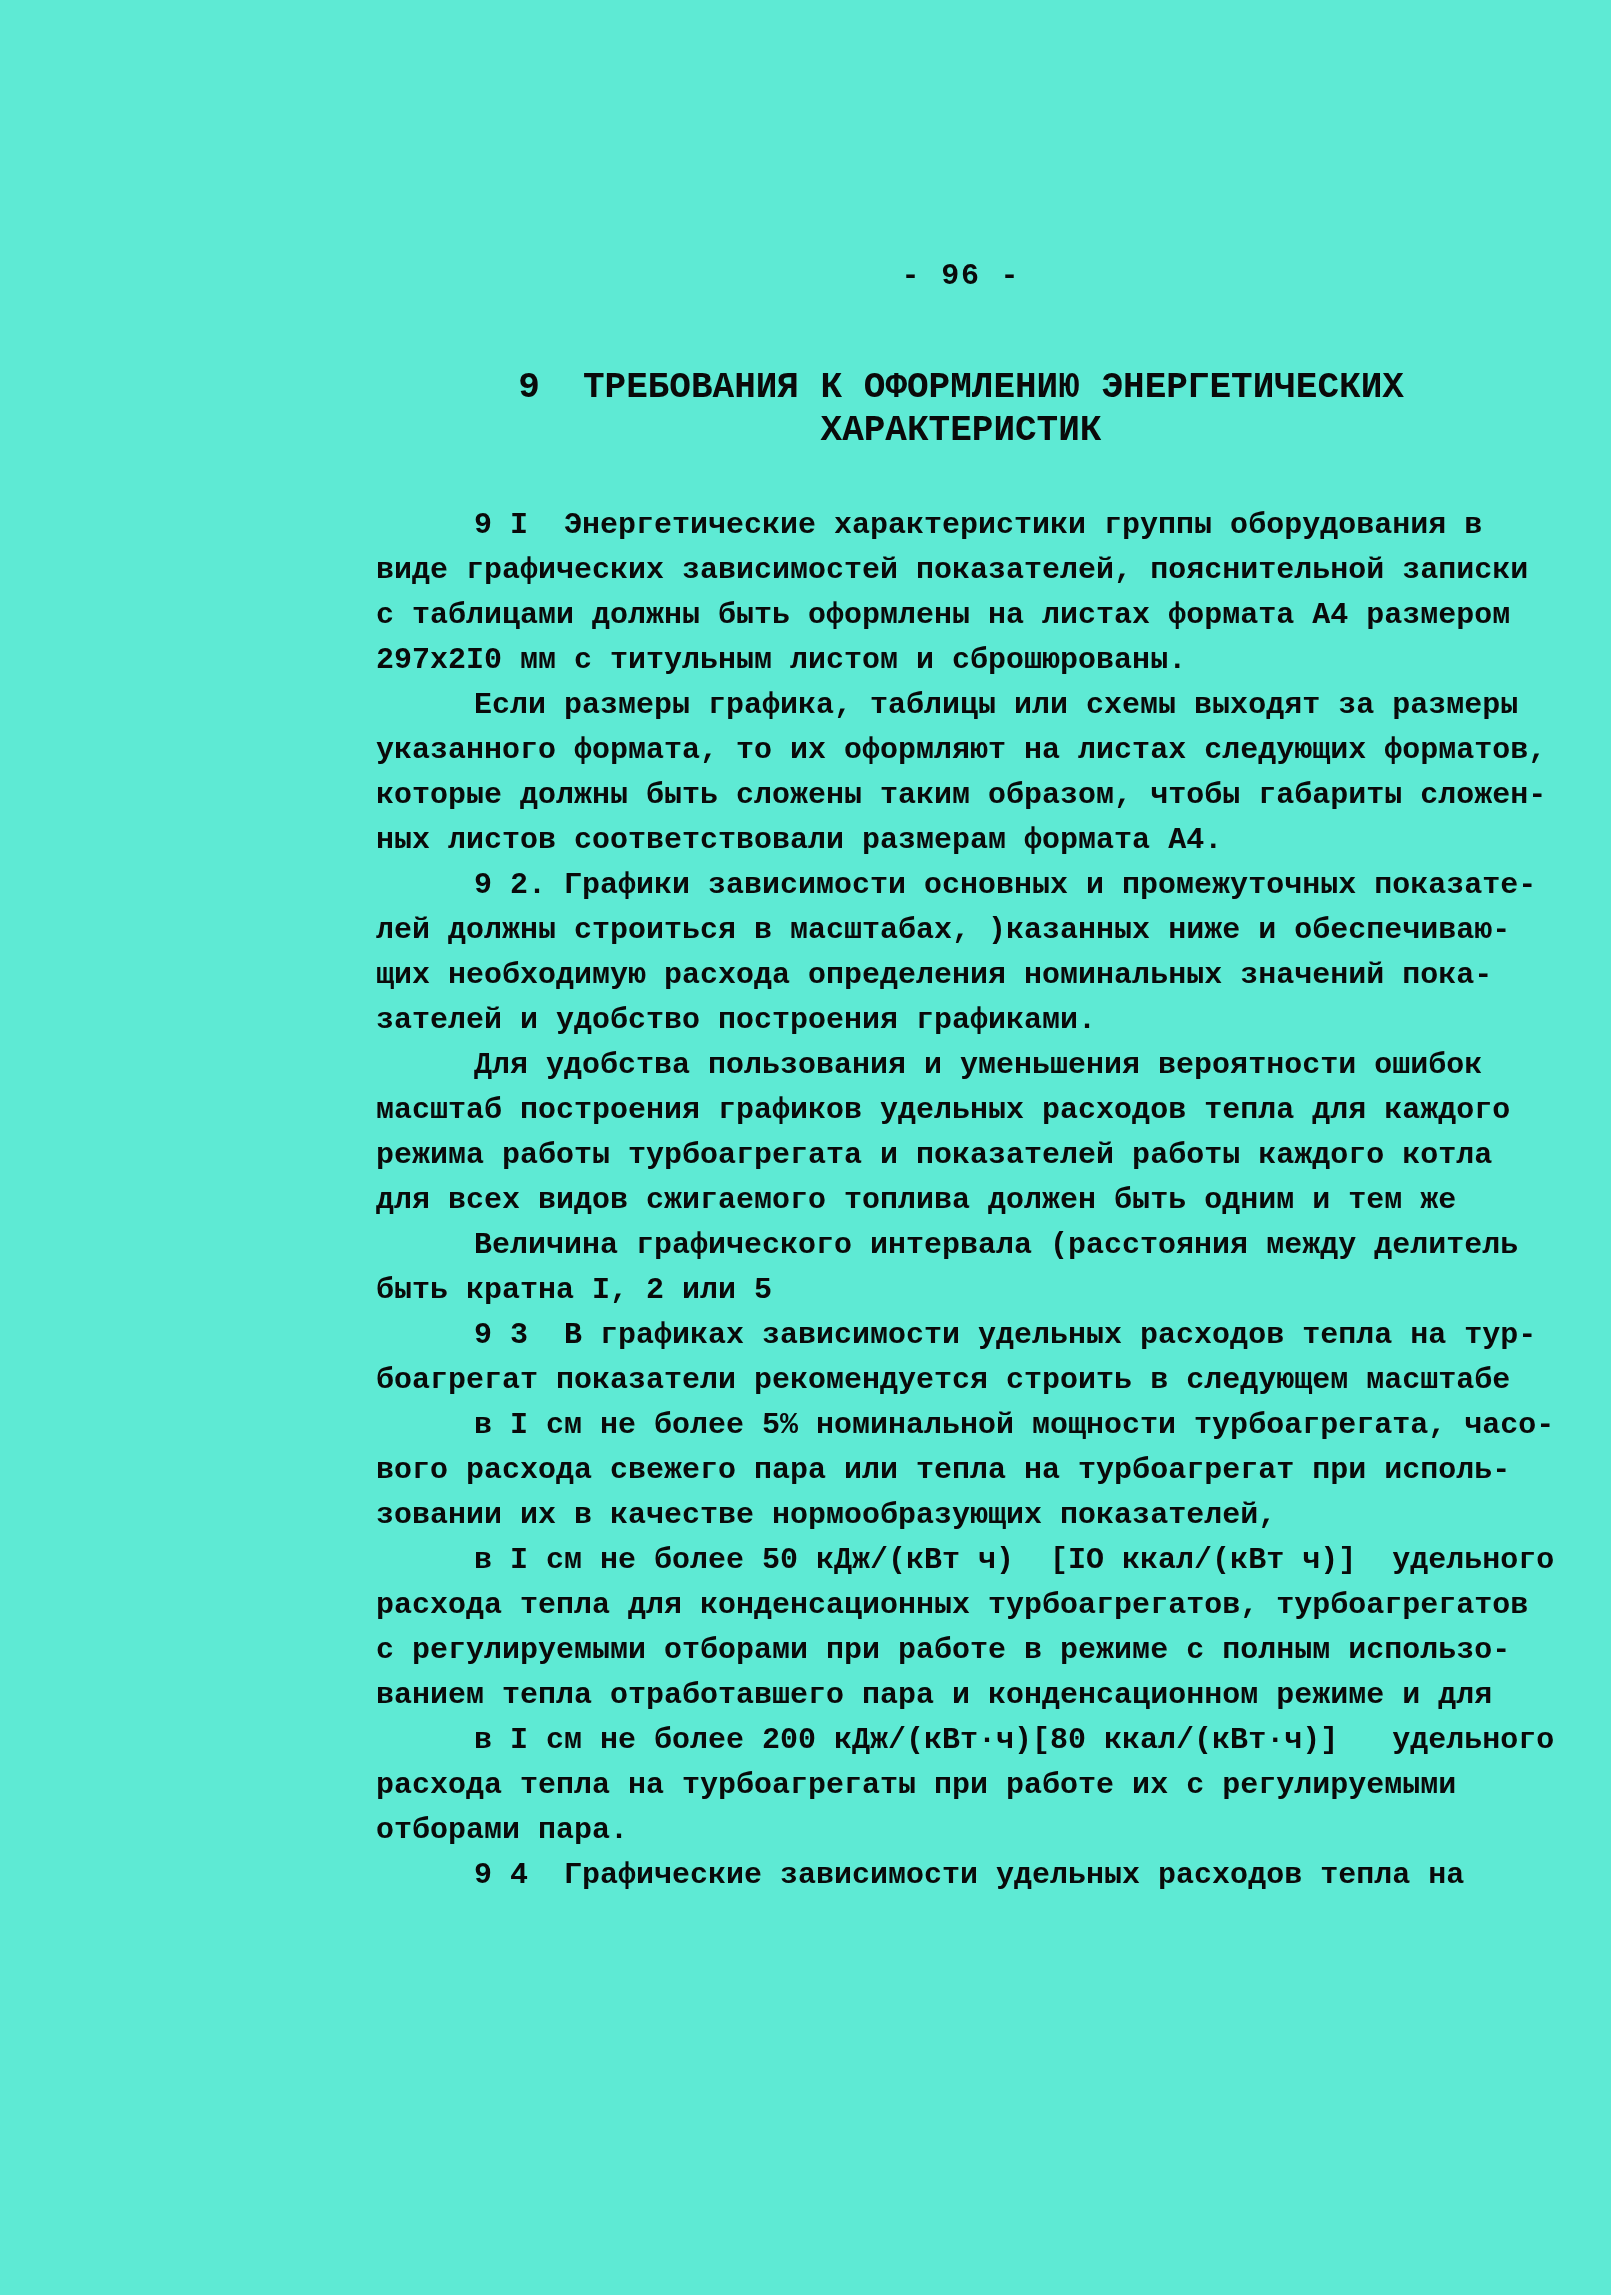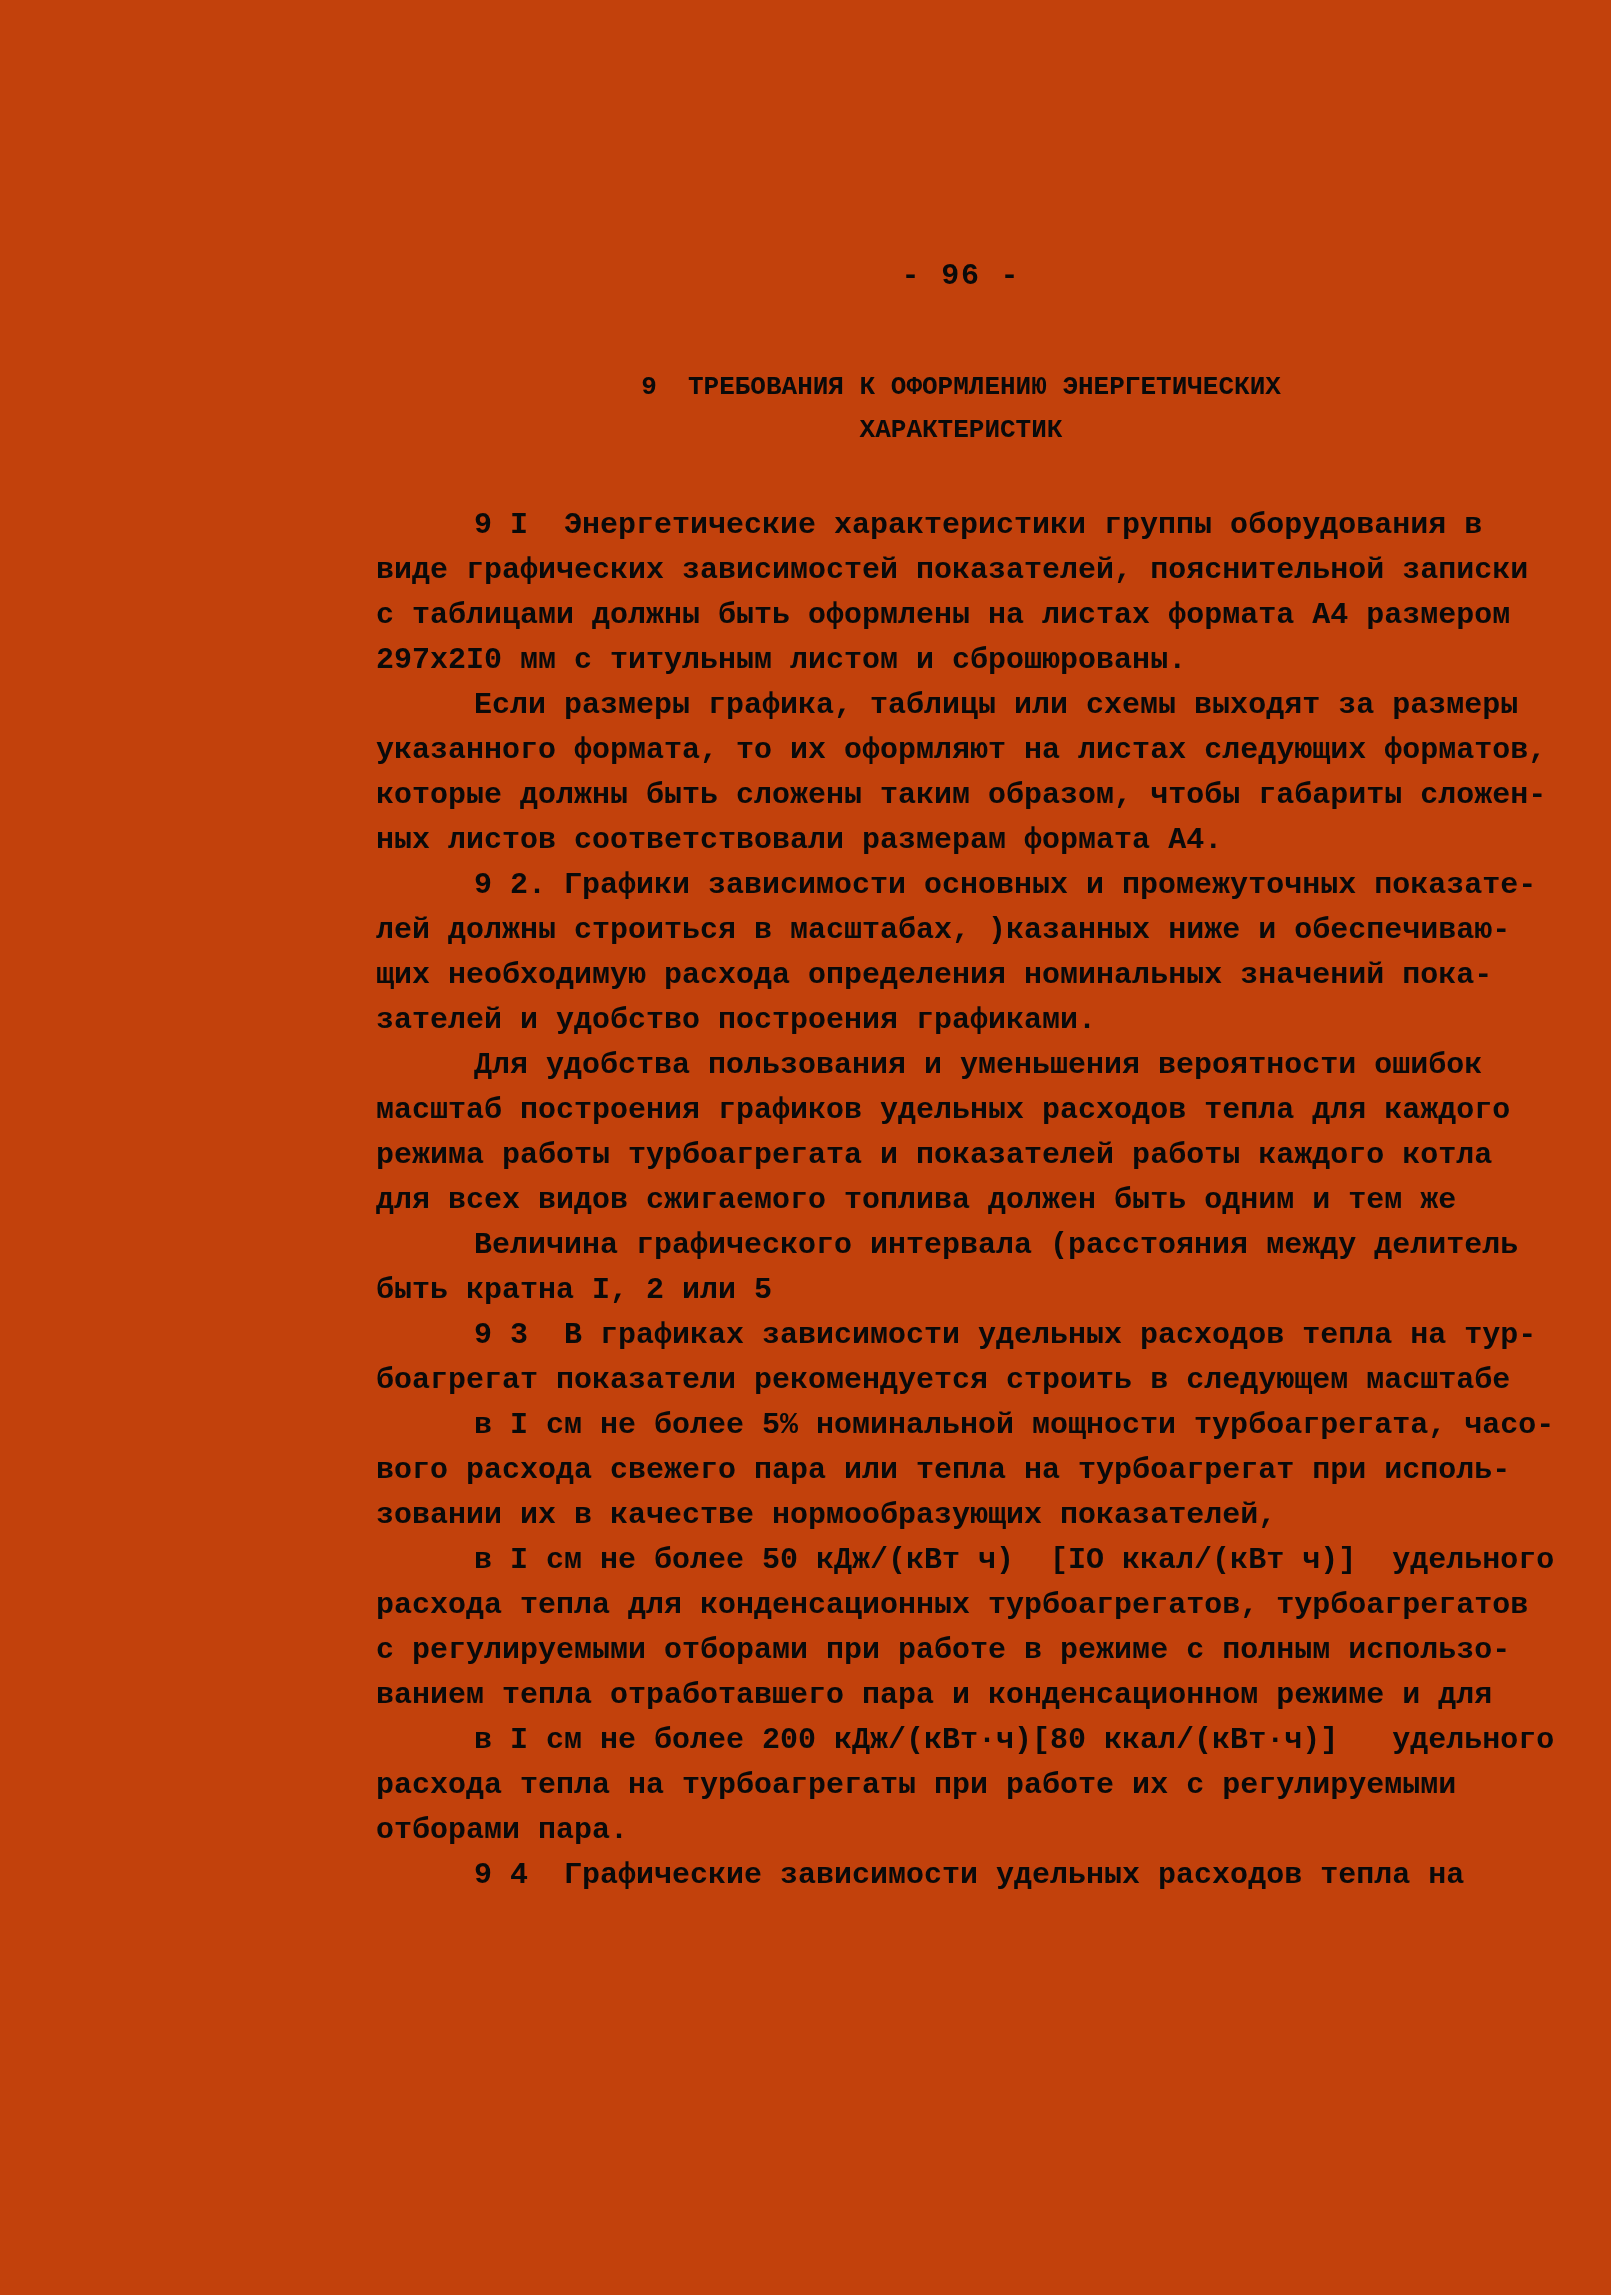--- a/index.html
+++ b/index.html
@@ -1,20 +1,20 @@
 <!DOCTYPE html>
 <html style="font-size:14px"><head>
 <meta charset="utf-8">
 <style>
   html, body { margin: 0; padding: 0; background: #ffffff; }
   .page {
     position: relative;
     width: 1612px;
     height: 2295px;
-    background: #c2410c;
+    background: #5eead4;
     overflow: hidden;
     font-family: "Liberation Mono", "DejaVu Sans Mono", monospace;
     font-weight: bold;
     color: #0a0a0a;
   }
   .text-block {
     position: absolute;
     left: 376px;
     width: 1170px;
   }
@@ -24,21 +24,21 @@
     font-size: 30px;
     line-height: 36px;
     white-space: pre;
     letter-spacing: 1.8px;
   }
   .heading {
     top: 366px;
     text-align: center;
   }
   .heading-line {
-    font-size: 26px;
+    font-size: 36px;
     line-height: 43px;
     white-space: pre;
     text-align: center;
   }
   .body-text {
     top: 503px;
     text-align: left;
   }
   .line {
     font-size: 30px;

